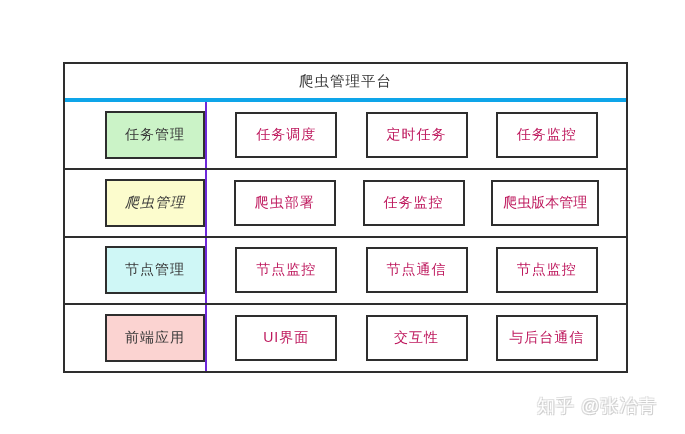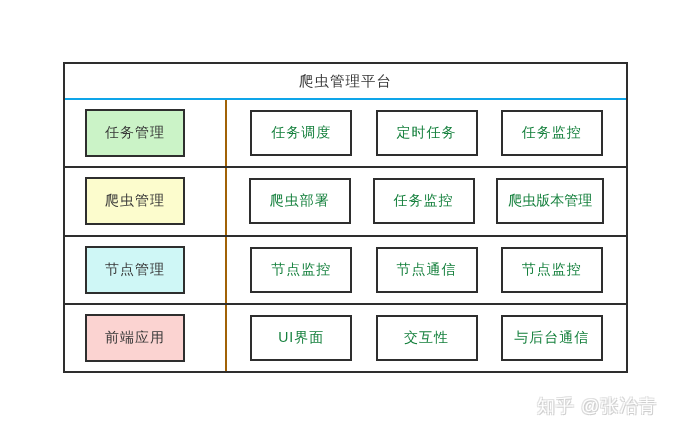--- a/index.html
+++ b/index.html
@@ -22,46 +22,45 @@
     width: 561px;
     height: 307px;
     border: 2px solid #2e2e2e;
     display: flex;
     flex-direction: column;
     background: #ffffff;
   }
   .title-row {
     height: 34px;
     flex: 0 0 34px;
-    border-bottom: 2px solid #0ea5e9;
+    border-bottom: 4px solid #0ea5e9;
     display: flex;
     align-items: center;
     justify-content: center;
     font-size: 14.5px;
     color: #383838;
     letter-spacing: 1px;
   }
   .row {
     flex: 1 1 auto;
     display: flex;
     border-bottom: 2px solid #2e2e2e;
     min-height: 0;
   }
   .row:last-child {
     border-bottom: none;
     border-radius: 20px;
   }
   .cat-cell {
     flex: 0 0 140px;
     width: 140px;
-    border-right: 2px solid #a16207;
+    border-right: 2px solid #6d28d9;
     display: flex;
     align-items: center;
-    justify-content: flex-start;
-    padding-left: 20px;
+    justify-content: flex-end;
   }
   .cat-box {
     width: 96px;
     height: 44px;
     border: 2px solid #2e2e2e;
     display: flex;
     align-items: center;
     justify-content: center;
     font-size: 14px;
     color: #383838;
@@ -75,21 +74,21 @@
   }
   .item-box {
     width: 98px;
     height: 42px;
     border: 2px solid #2e2e2e;
     background: #ffffff;
     display: flex;
     align-items: center;
     justify-content: center;
     font-size: 14px;
-    color: #15803d;
+    color: #be185d;
     letter-spacing: 1px;
     white-space: nowrap;
   }
   .item-box.wide {
     width: 104px;
     letter-spacing: 0;
   }
   .watermark {
     position: absolute;
     left: 537px;
@@ -120,21 +119,21 @@
       </div>
       <div class="items-cell">
         <div class="item-box">任务调度</div>
         <div class="item-box">定时任务</div>
         <div class="item-box">任务监控</div>
       </div>
     </div>
 
     <div class="row">
       <div class="cat-cell">
-        <div class="cat-box" style="background: rgb(252, 252, 205);">爬虫管理</div>
+        <div class="cat-box" style="background: rgb(252, 252, 205); font-style: italic;">爬虫管理</div>
       </div>
       <div class="items-cell">
         <div class="item-box">爬虫部署</div>
         <div class="item-box">任务监控</div>
         <div class="item-box wide">爬虫版本管理</div>
       </div>
     </div>
 
     <div class="row">
       <div class="cat-cell">

